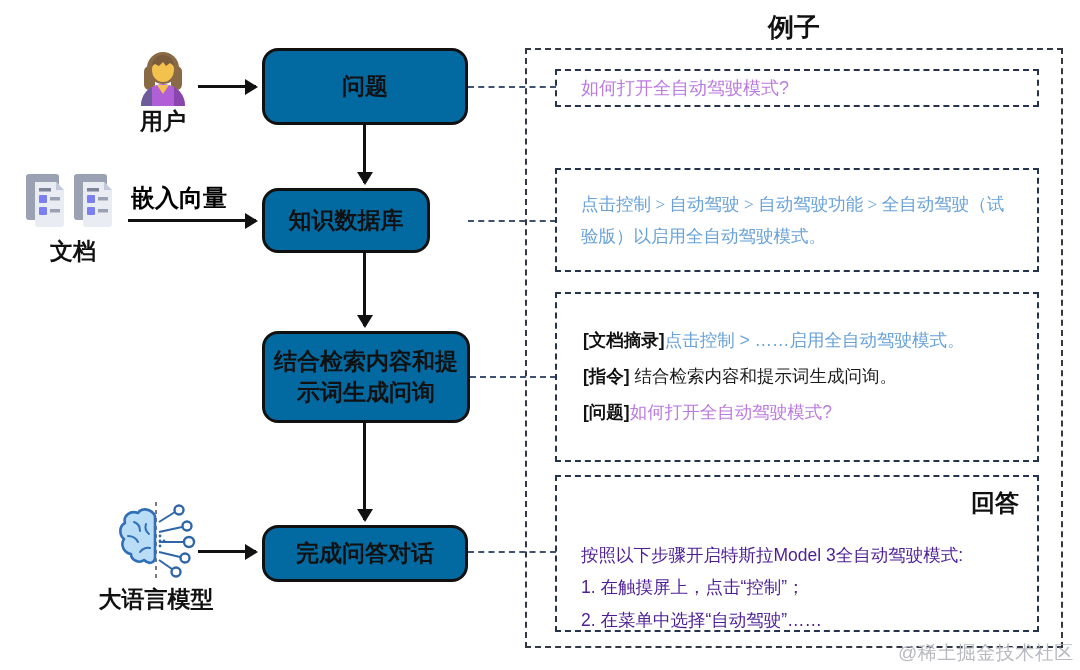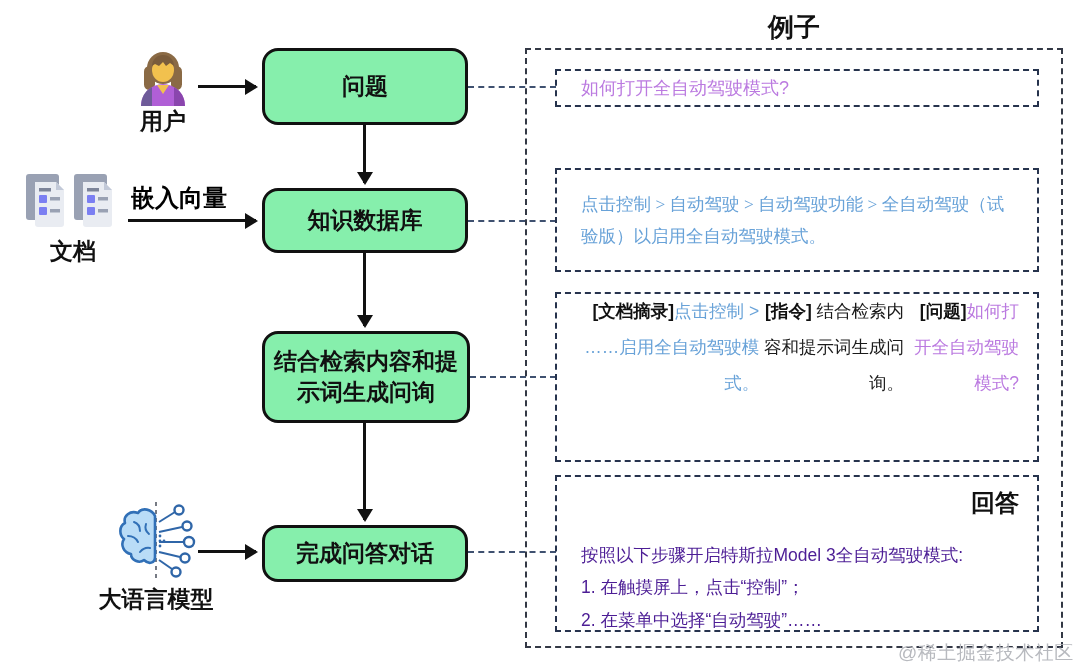--- a/index.html
+++ b/index.html
@@ -12,34 +12,34 @@
     position: relative;
     width: 1080px;
     height: 670px;
     background: #ffffff;
     overflow: hidden;
   }
 
   
   .node {
     position: absolute;
-    background: #86efac;
+    background: #0369a1;
     border: 3px solid #111111;
     border-radius: 16px;
     display: flex;
     align-items: center;
     justify-content: center;
     text-align: center;
     font-weight: bold;
     font-size: 23px;
     line-height: 1.35;
     color: #111111;
   }
   #node-question   { left: 262px; top: 48px;  width: 206px; height: 77px; }
-  #node-kb         { left: 262px; top: 188px; width: 206px; height: 65px; }
+  #node-kb         { left: 262px; top: 188px; width: 168px; height: 65px; }
   #node-combine    { left: 262px; top: 331px; width: 208px; height: 92px; padding: 0 6px; }
   #node-complete   { left: 262px; top: 525px; width: 206px; height: 57px; }
 
   
   .actor-label {
     position: absolute;
     font-weight: bold;
     font-size: 23px;
     color: #111111;
     text-align: center;
@@ -117,24 +117,23 @@
   #ex-retrieval {
     left: 555px; top: 168px; width: 484px; height: 104px;
     display: flex; align-items: center;
     padding: 0 30px 0 24px;
     color: #68a2d8;
     line-height: 1.85;
     font-family: Liberation Serif, serif;
   }
   #ex-prompt {
     left: 555px; top: 292px; width: 484px; height: 170px;
-    display: flex; flex-direction: row; justify-content: center;
+    display: flex; flex-direction: column; justify-content: center;
     padding: 0 18px 0 26px;
     line-height: 2.05;
-    text-align: right;
   }
   #ex-answer {
     left: 555px; top: 475px; width: 484px; height: 157px;
     padding: 10px 18px 0 24px;
   }
   #ex-answer .ans-title {
     text-align: right; font-weight: bold; font-size: 24px;
     color: #111111; margin-bottom: 20px;
   }
   #ex-answer .ans-line { line-height: 1.85; color: #4c1d95; }

